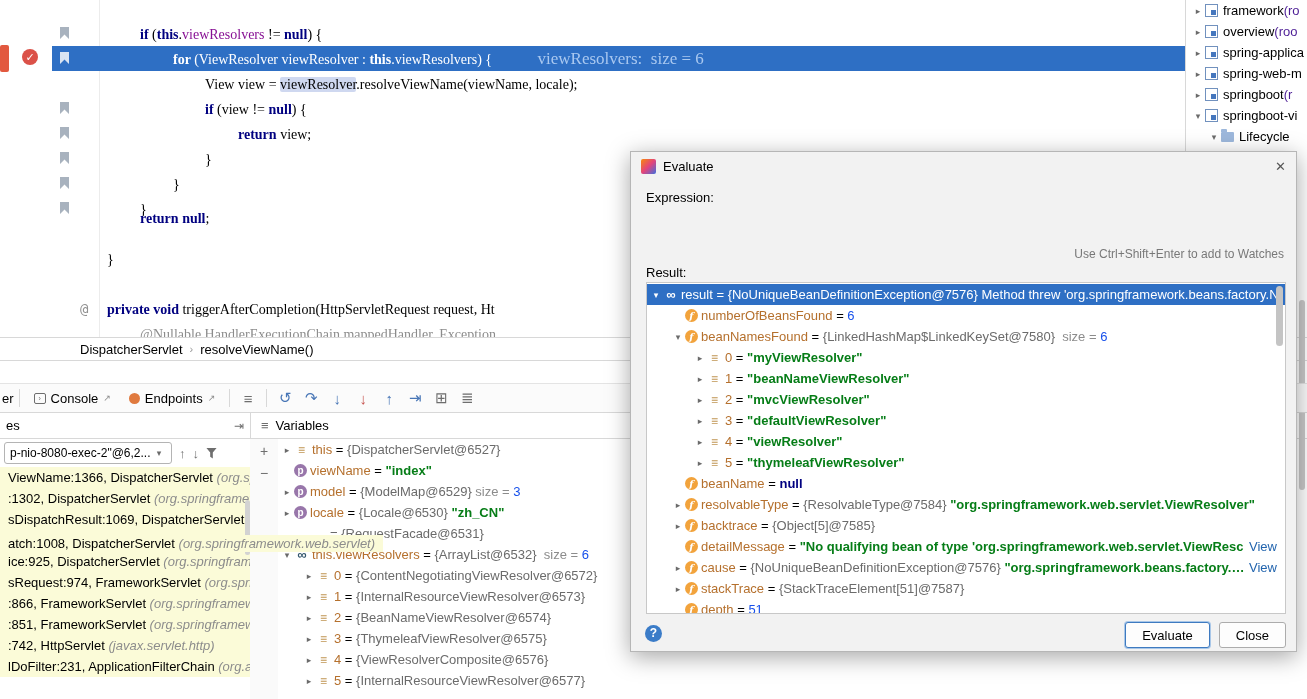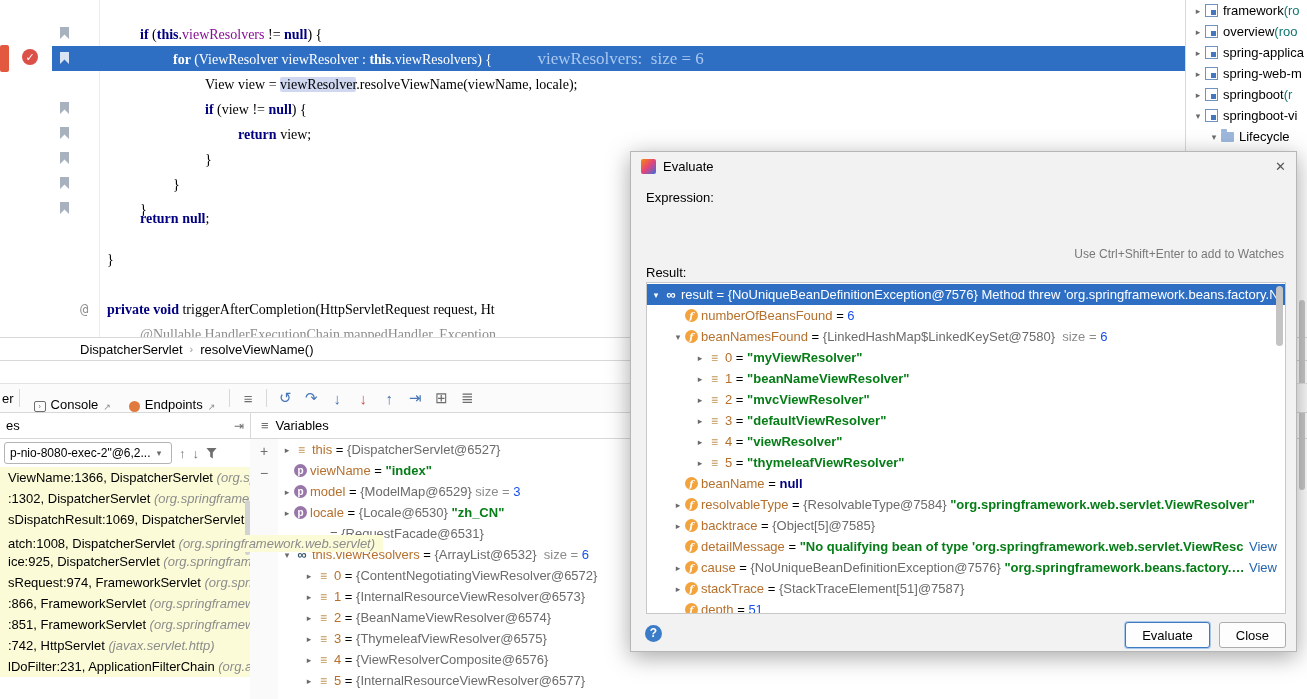--- a/index.html
+++ b/index.html
@@ -28,30 +28,30 @@
 #at-gutter{position:absolute;left:80px;top:297px;height:25px;line-height:25px;color:#909090;font-size:14px;font-family:"DejaVu Sans Mono",monospace;z-index:3}
 
 
 #project-tree{position:absolute;left:1185px;top:0;width:122px;height:413px;background:#fff;border-left:1px solid #D8D8D8;overflow:hidden}
 .pt-row{height:21px;display:flex;align-items:center;padding-left:5px;white-space:nowrap;overflow:hidden}
 .chev{width:14px;min-width:14px;text-align:center;color:#6B6B6B;font-size:9px}
 .mod{width:13px;min-width:13px;height:13px;border:1px solid #7191BE;background:#fff;position:relative;margin-right:5px}
 .mod i{position:absolute;right:1px;bottom:1px;width:5px;height:5px;background:#4577BE}
 .fold{width:13px;min-width:13px;height:10px;background:#9DB8DC;border-radius:1px;margin-right:5px;position:relative}
 .fold::before{content:"";position:absolute;top:-3px;left:0;width:6px;height:3px;background:#9DB8DC;border-radius:1px 1px 0 0}
-.pt-suffix{color:#0f766e}
+.pt-suffix{color:#4c1d95}
 
 
 #breadcrumbs{position:absolute;top:337px;left:0;width:1307px;height:24px;border-top:1px solid #D8D8D8;border-bottom:1px solid #D8D8D8;background:#fff;display:flex;align-items:center;padding-left:80px;font-size:13px}
 .bc-sep{color:#999;margin:0 7px;font-size:11px}
 
 
 #debug-toolbar{position:absolute;top:383px;left:0;width:1307px;height:30px;background:#FBFBFB;border-top:1px solid #E4E4E4;border-bottom:1px solid #D8D8D8;display:flex;align-items:center;z-index:1}
 .tb-sep{width:1px;height:18px;background:#D8D8D8;margin:0 5px}
-.tb-tab{display:flex;align-items:flex-end;gap:5px;padding:0 9px;height:100%}
+.tb-tab{display:flex;align-items:center;gap:5px;padding:0 9px;height:100%}
 .tab-ext{color:#8C8C8C;font-size:9px}
 .console-ic{width:12px;height:11px;border:1px solid #6E6E6E;border-radius:2px;font-size:7px;line-height:9px;text-align:center;color:#6E6E6E}
 .endpoints-ic{width:11px;height:11px;border-radius:50%;background:#E07A3F}
 .tb-icon{width:26px;text-align:center;font-size:15px;cursor:default}
 
 
 #frames-header{position:absolute;top:413px;left:0;width:250px;height:26px;border-bottom:1px solid #D8D8D8;background:#fff;display:flex;align-items:center;padding:0 6px}
 #frames-header .hide-ic{margin-left:auto;color:#6E6E6E;font-size:12px}
 #vars-header{position:absolute;top:413px;left:250px;width:1057px;height:26px;border-bottom:1px solid #D8D8D8;border-left:1px solid #D8D8D8;background:#fff;display:flex;align-items:center;gap:7px;padding:0 10px}
 .layout-ic{color:#6E6E6E;font-size:13px}

